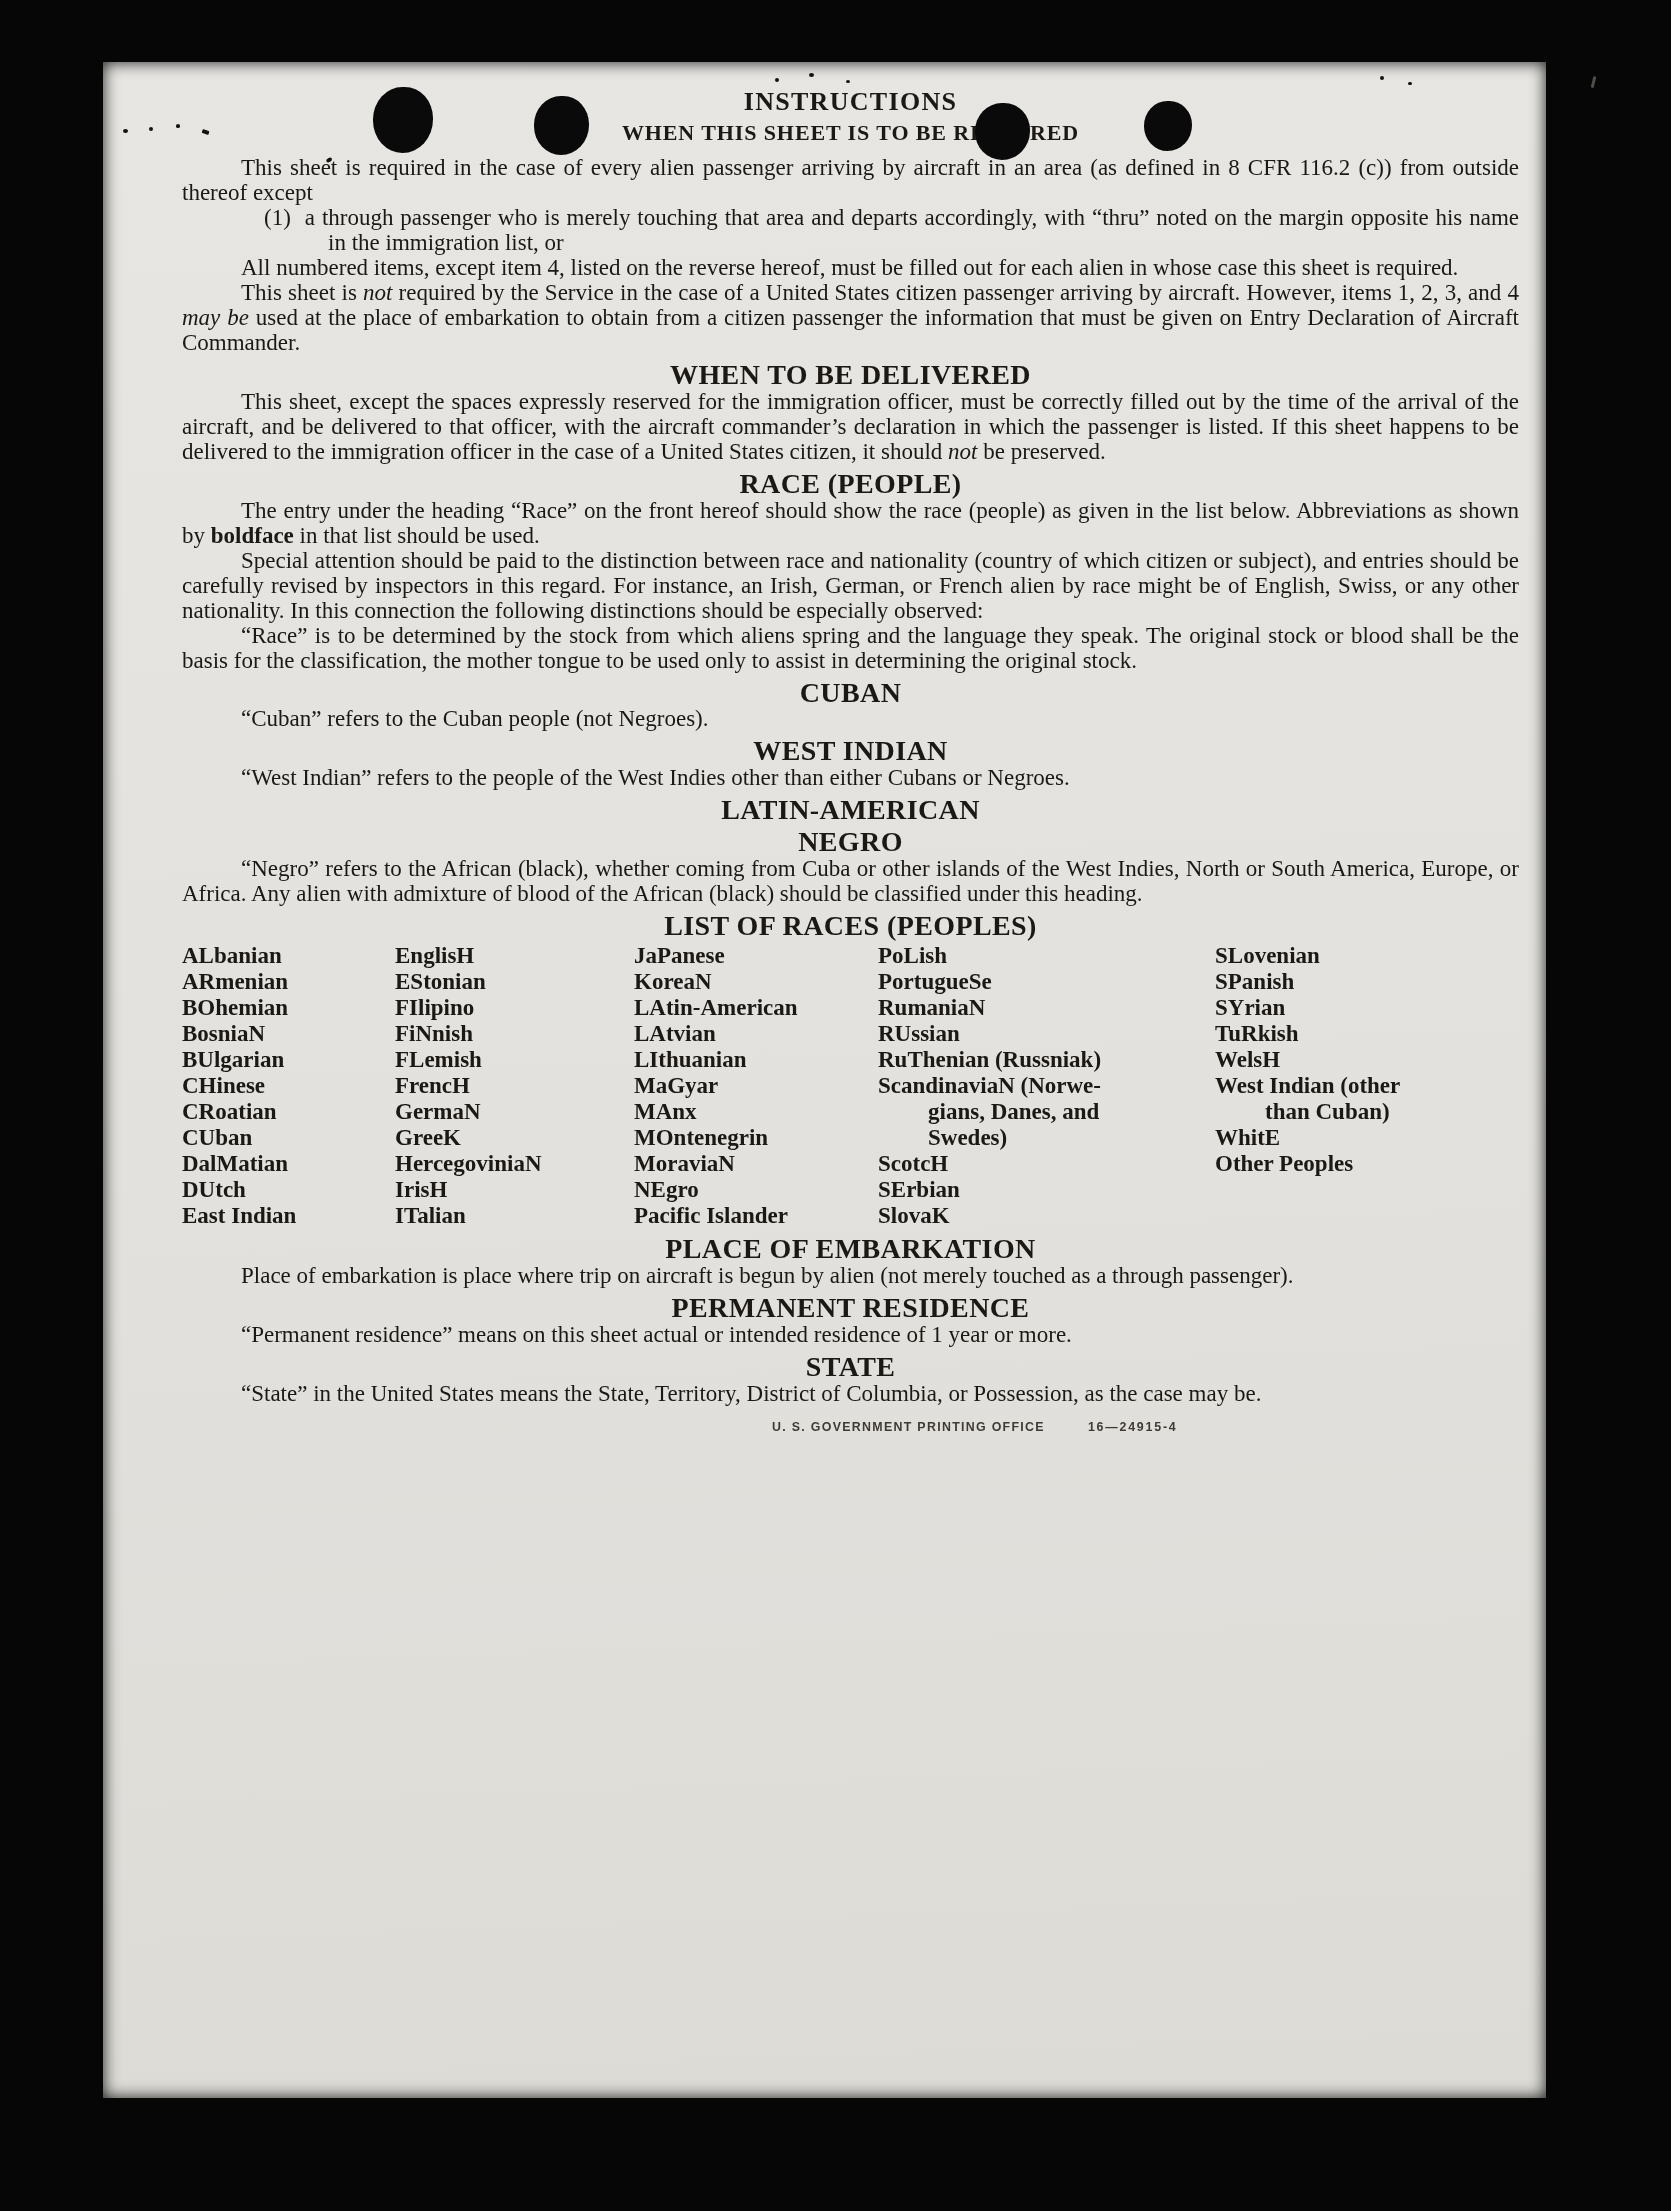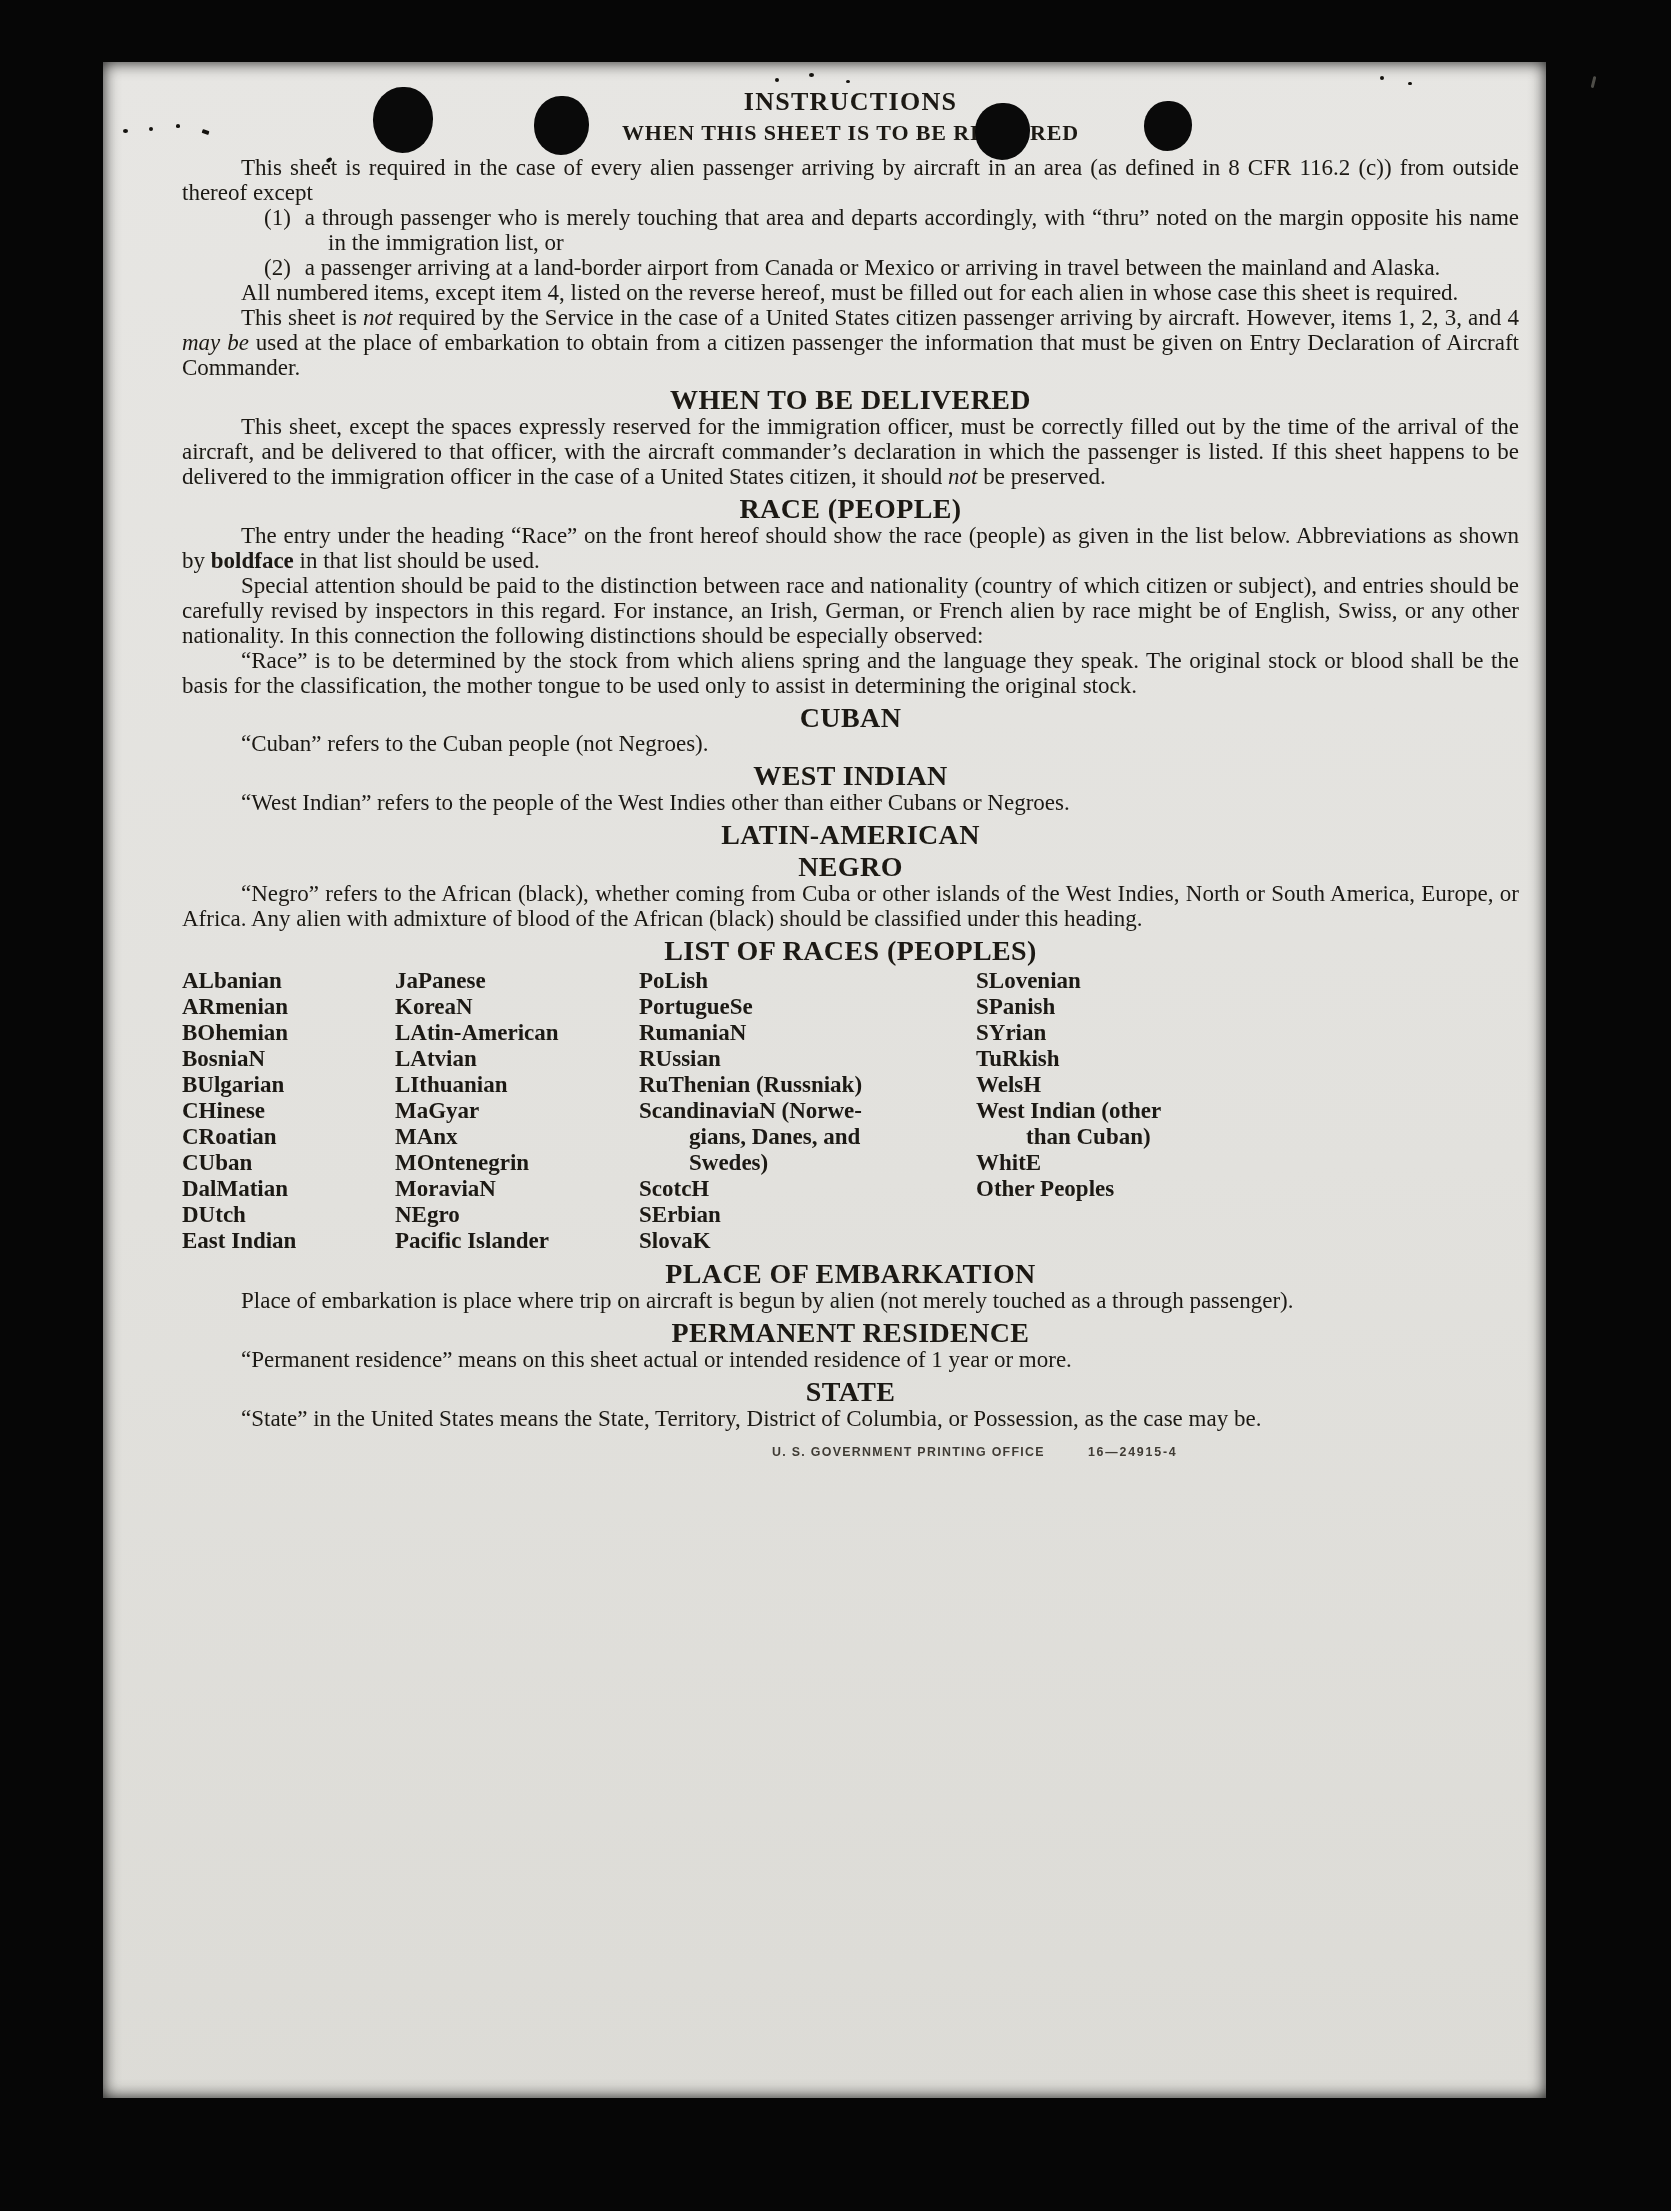--- a/index.html
+++ b/index.html
@@ -103,21 +103,20 @@
   <div class="speck" style="left:223px; top:96px; width:6.2px; height:3.5px; transform:rotate(-30deg);"></div>
 
   <div class="content">
 
     <div class="doc-title">INSTRUCTIONS</div>
     <div class="doc-subtitle">WHEN THIS SHEET IS TO BE REQUIRED</div>
 
     <p class="para">This sheet is required in the case of every alien passenger arriving by aircraft in an area (as defined in 8 CFR 116.2 (c)) from outside thereof except</p>
 
     <p class="list-item"><span class="num">(1)</span><span>a through passenger who is merely touching that area and departs accordingly, with “thru” noted on the margin opposite his name in the immigration list, or</span></p>
-    <p class="list-item"><span class="num">(2)</span><span>a passenger arriving at a land-border airport from Canada or Mexico or arriving in travel between the mainland and Alaska.</span></p>
 
     <p class="para">All numbered items, except item 4, listed on the reverse hereof, must be filled out for each alien in whose case this sheet is required.</p>
 
     <p class="para"><span>This sheet is </span><i>not</i><span> required by the Service in the case of a United States citizen passenger arriving by aircraft. However, items 1, 2, 3, and 4 </span><i>may be</i><span> used at the place of embarkation to obtain from a citizen passenger the information that must be given on Entry Declaration of Aircraft Commander.</span></p>
 
     <div class="heading">WHEN TO BE DELIVERED</div>
     <p class="para"><span>This sheet, except the spaces expressly reserved for the immigration officer, must be correctly filled out by the time of the arrival of the aircraft, and be delivered to that officer, with the aircraft commander’s declaration in which the passenger is listed. If this sheet happens to be delivered to the immigration officer in the case of a United States citizen, it should </span><i>not</i><span> be preserved.</span></p>
 
     <div class="heading">RACE (PEOPLE)</div>
     <p class="para"><span>The entry under the heading “Race” on the front hereof should show the race (people) as given in the list below. Abbreviations as shown by </span><b>boldface</b><span> in that list should be used.</span></p>
@@ -143,20 +142,33 @@
           <div class="race-line">BOhemian</div>
           <div class="race-line">BosniaN</div>
           <div class="race-line">BUlgarian</div>
           <div class="race-line">CHinese</div>
           <div class="race-line">CRoatian</div>
           <div class="race-line">CUban</div>
           <div class="race-line">DalMatian</div>
           <div class="race-line">DUtch</div>
           <div class="race-line">East Indian</div>
         </div>
+      <div class="race-col-1">
+          <div class="race-line">EnglisH</div>
+          <div class="race-line">EStonian</div>
+          <div class="race-line">FIlipino</div>
+          <div class="race-line">FiNnish</div>
+          <div class="race-line">FLemish</div>
+          <div class="race-line">FrencH</div>
+          <div class="race-line">GermaN</div>
+          <div class="race-line">GreeK</div>
+          <div class="race-line">HercegoviniaN</div>
+          <div class="race-line">IrisH</div>
+          <div class="race-line">ITalian</div>
+        </div>
       <div class="race-col-2">
           <div class="race-line">JaPanese</div>
           <div class="race-line">KoreaN</div>
           <div class="race-line">LAtin-American</div>
           <div class="race-line">LAtvian</div>
           <div class="race-line">LIthuanian</div>
           <div class="race-line">MaGyar</div>
           <div class="race-line">MAnx</div>
           <div class="race-line">MOntenegrin</div>
           <div class="race-line">MoraviaN</div>

